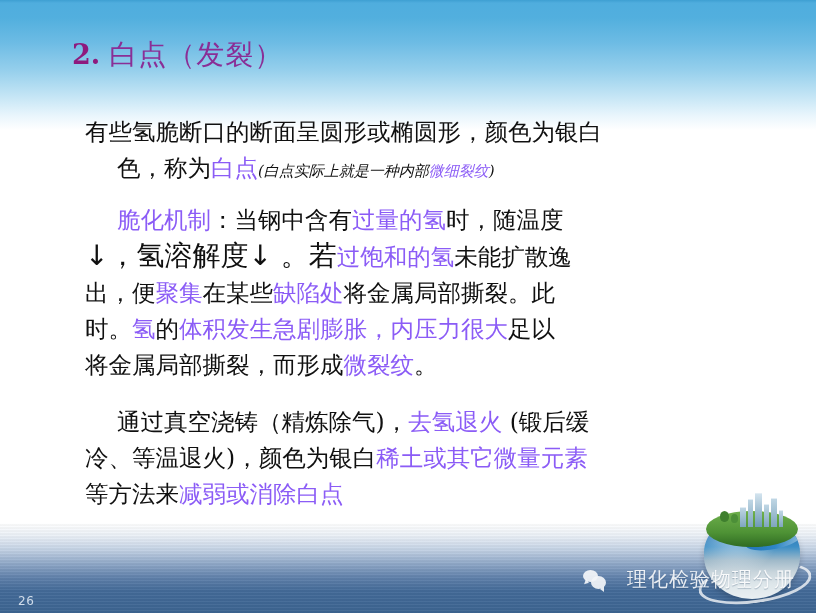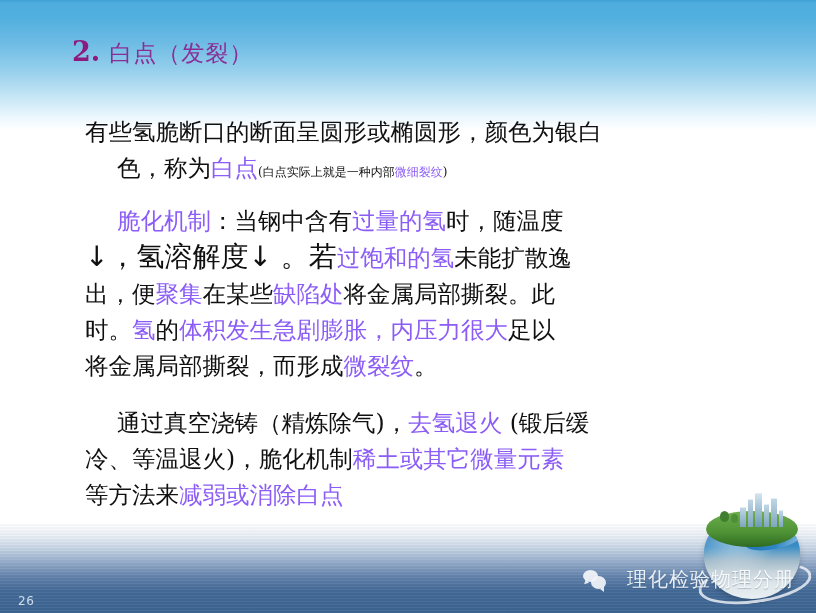--- a/index.html
+++ b/index.html
@@ -80,21 +80,21 @@
   }
   .title-num {
     font-family: "DejaVu Serif", "Liberation Serif", serif;
     font-weight: bold;
     font-size: 27px;
     color: #8E1A7E;
     letter-spacing: 0px;
   }
   .title-text {
     font-family: "DejaVu Serif", "Liberation Serif", serif;
-    font-size: 23px;
+    font-size: 28px;
     color: #8A2E96;
     margin-left: 9px;
     letter-spacing: 1px;
   }
 
   
   .body {
     position: absolute;
     left: 72px;
     top: 101px;
@@ -114,21 +114,22 @@
 
   .ind {
     display: block;
     text-indent: 0;
     padding-left: 32px;
   }
   .noind { display: block; padding-left: 0; }
 
   .blue { color: #8b5cf6; }
   .small {
-    font-size: 12px;
+    font-size: 15px;
+    font-style: italic;
   }
   .arrow {
     font-family: "DejaVu Sans", sans-serif;
     font-size: 28px;
   }
 
   
   .globe-wrap {
     position: absolute;
     right: 6px;
@@ -292,21 +293,21 @@
     <p class="para p2">
       <span class="ind"><span class="blue">脆化机制</span><span>：当钢中含有</span><span class="blue">过量的氢</span><span>时，随温度</span></span>
       <span class="noind"><span class="arrow">↓，氢溶解度↓ 。若</span><span class="blue">过饱和的氢</span><span>未能扩散逸</span></span>
       <span class="noind"><span>出，便</span><span class="blue">聚集</span><span>在某些</span><span class="blue">缺陷处</span><span>将金属局部撕裂。此</span></span>
       <span class="noind"><span>时。</span><span class="blue">氢</span><span>的</span><span class="blue">体积发生急剧膨胀，内压力很大</span><span>足以</span></span>
       <span class="noind"><span>将金属局部撕裂，而形成</span><span class="blue">微裂纹</span><span>。</span></span>
     </p>
 
     <p class="para p3">
       <span class="ind"><span>通过真空浇铸（精炼除气)，</span><span class="blue">去氢退火</span><span> (锻后缓</span></span>
-      <span class="noind"><span>冷、等温退火)，脆化机制</span><span class="blue">稀土或其它微量元素</span></span>
+      <span class="noind"><span>冷、等温退火)，颜色为银白</span><span class="blue">稀土或其它微量元素</span></span>
       <span class="noind"><span>等方法来</span><span class="blue">减弱或消除白点</span></span>
     </p>
 
   </div>
 
   <div class="bg-sea"></div>
   <div class="bg-sea-streaks"></div>
 
   <div class="globe-wrap">
     <div class="globe-ball"></div>

